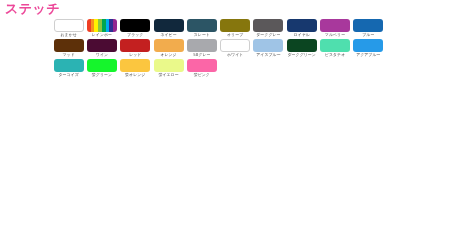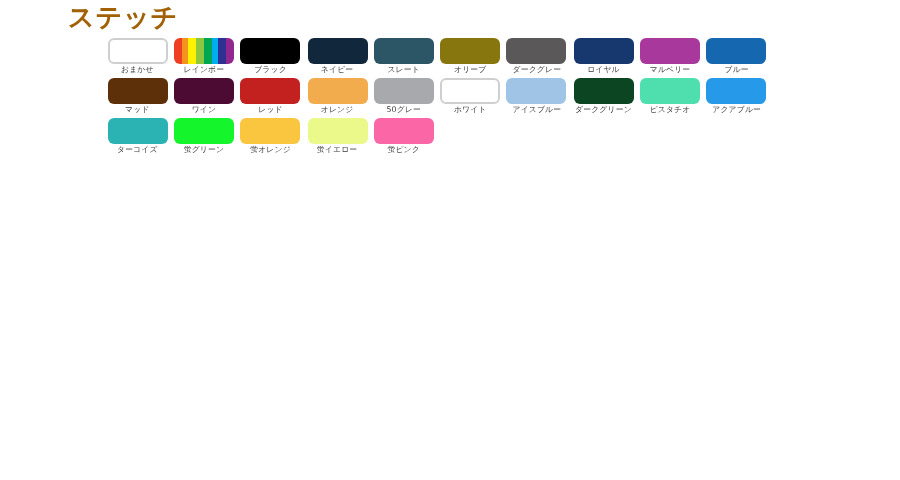--- a/index.html
+++ b/index.html
@@ -12,25 +12,24 @@
     height: 127px;
     overflow: hidden;
     font-family: "Liberation Sans", "DejaVu Sans", sans-serif;
     color: #222222;
     position: relative;
   }
   #section-title {
     font-size: 13px;
     font-weight: 700;
     letter-spacing: 0.5px;
-    color: #a16207;
+    color: #ec4899;
     padding: 2px 0 0 5px;
     line-height: 14px;
     white-space: nowrap;
-    margin-left: 29px;
   }
   #swatch-grid {
     padding: 3px 0 0 52px;
     display: flex;
     flex-wrap: wrap;
     width: 398px;
     box-sizing: border-box;
   }
   .swatch-cell {
     width: 33.3px;

